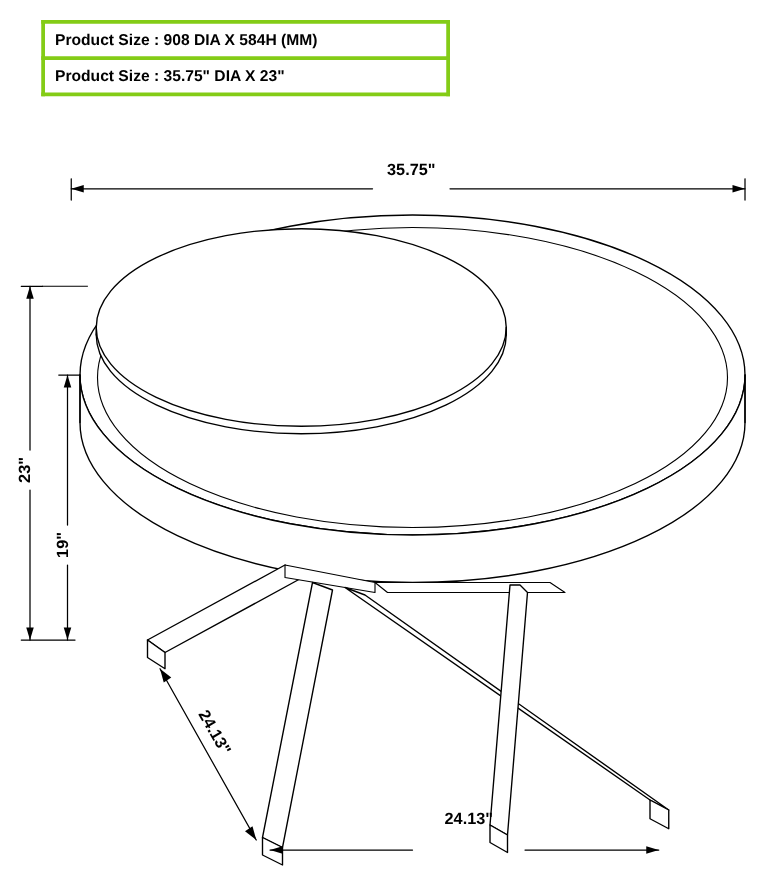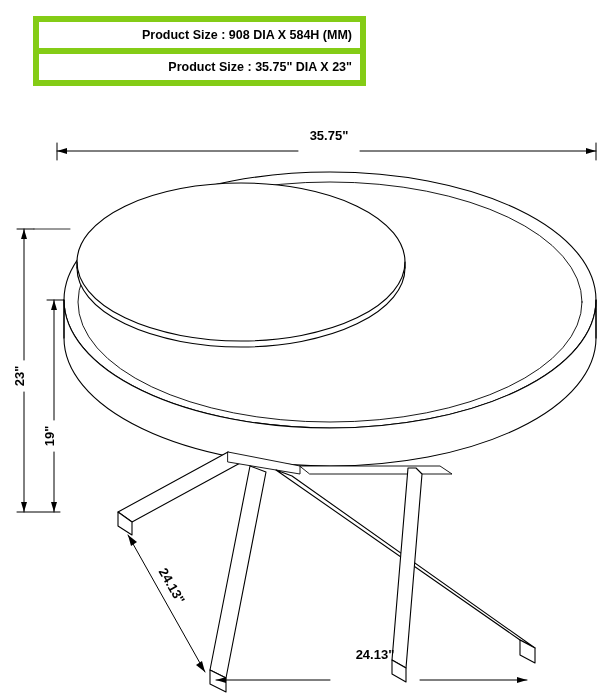--- a/index.html
+++ b/index.html
@@ -21,29 +21,28 @@
   }
   
   .spec-table {
     position: absolute;
     left: 33px;
     top: 16px;
     border-collapse: collapse;
     background: #ffffff;
   }
   .spec-table td {
-    border: 6px solid #84cc16;
+    border: 3px solid #84cc16;
     padding: 4px 8px 5px 8px;
     font-size: 12.5px;
     font-weight: bold;
     color: #000000;
     white-space: nowrap;
     line-height: 14px;
     height: 17px;
-    text-align: right;
   }
   .spec-cell-1 { width: 305px; }
   .spec-cell-2 { width: 305px; }
   
   #drawing {
     position: absolute;
     left: 0;
     top: 0;
     width: 607px;
     height: 700px;

